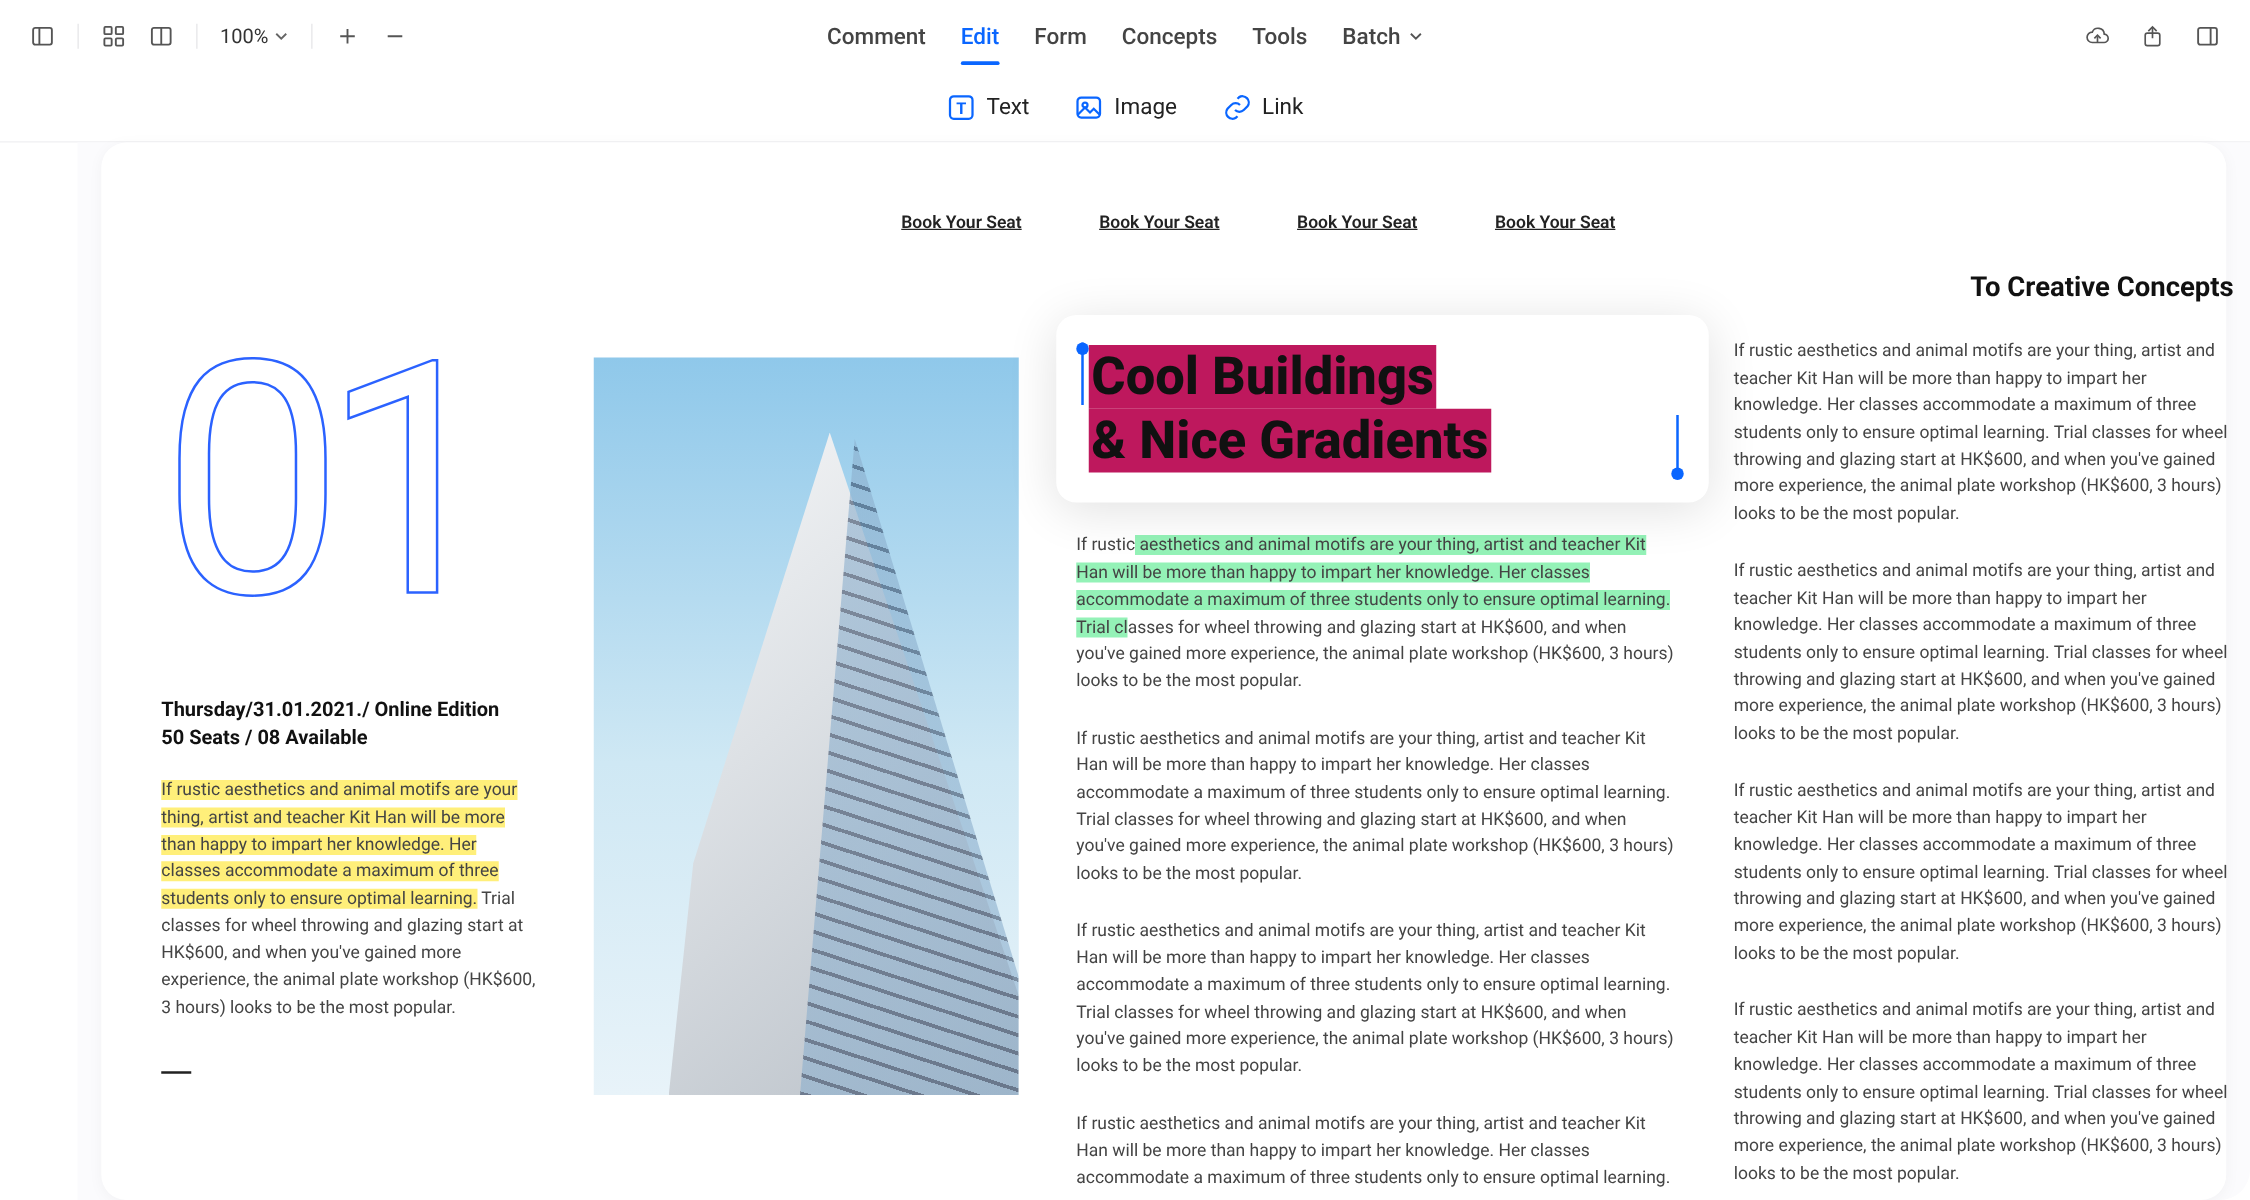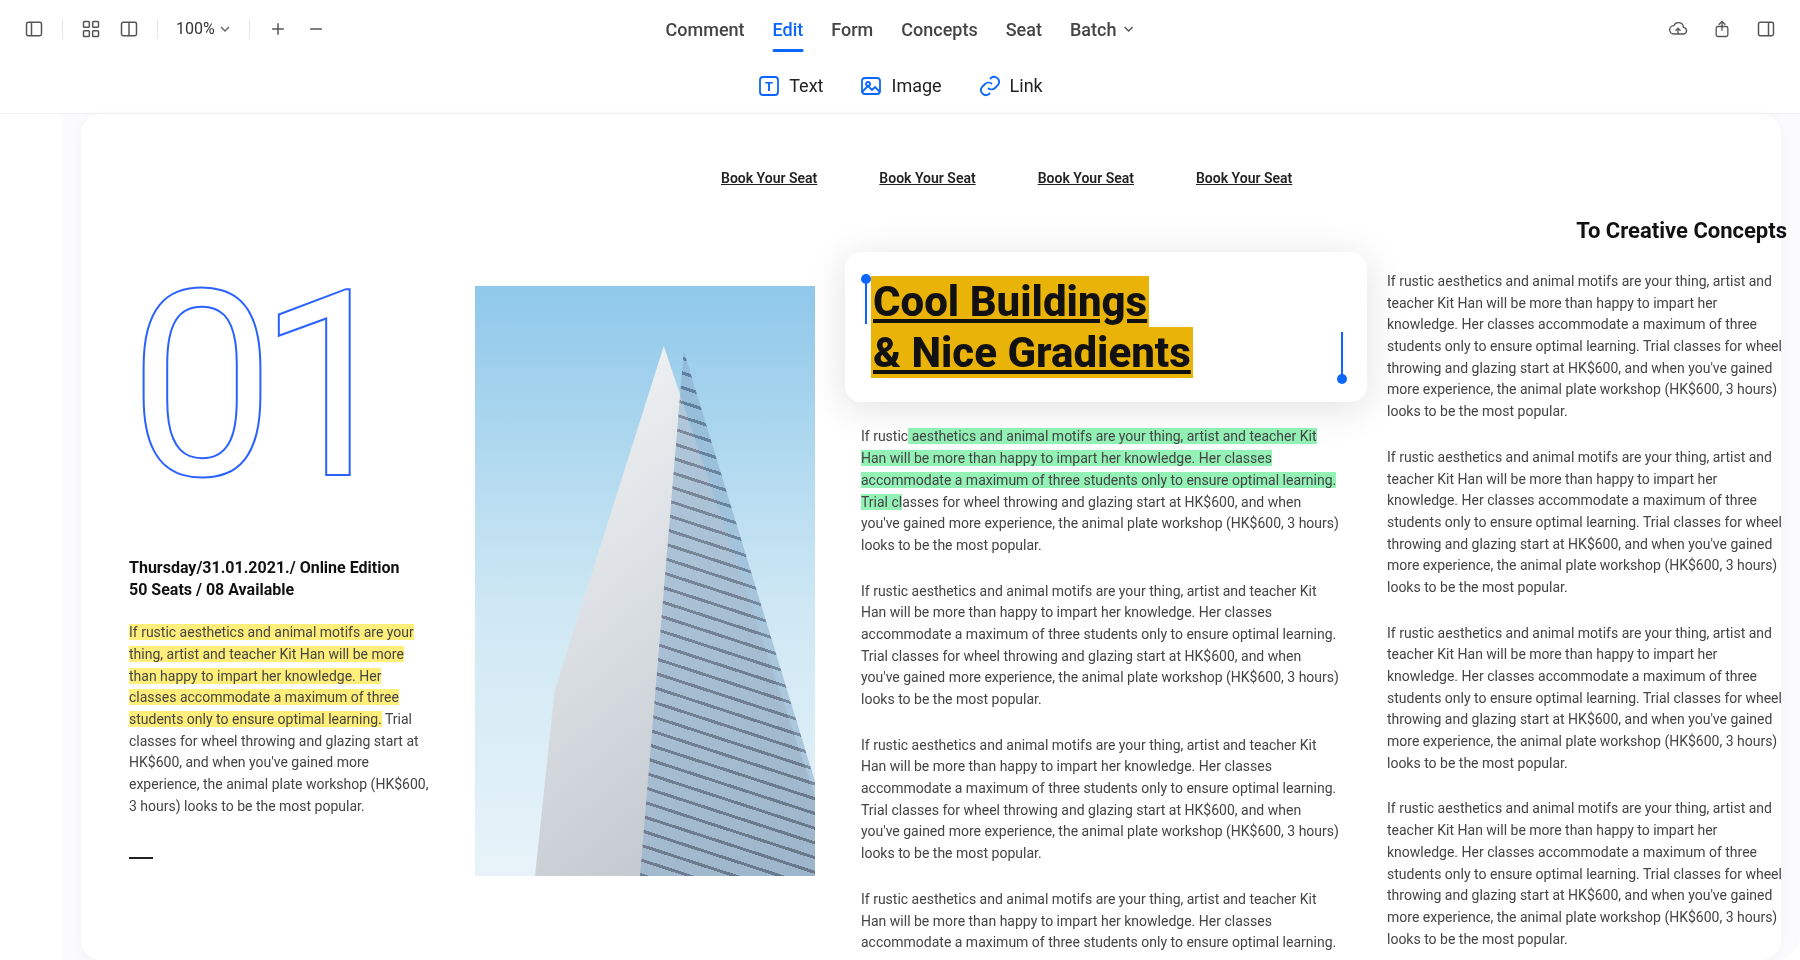--- a/index.html
+++ b/index.html
@@ -252,23 +252,22 @@
   margin-left: -16px;
   margin-right: -26px;
 }
 .title-box h1 {
   font-size: 42px;
   font-weight: 800;
   color: #111;
   line-height: 1.22;
 }
 .sel-bg {
-  background: #eab308;
+  background: #be185d;
   padding: 1px 2px;
-  text-decoration: underline;
 }
 .sel-handle {
   position: absolute;
   width: 10px;
   height: 10px;
   background: #0a66ff;
   border-radius: 50%;
 }
 .sel-handle.top { top: 22px; left: 16px; }
 .sel-handle.bot { bottom: 18px; right: 20px; }
@@ -350,21 +349,21 @@
           <line x1="5" y1="12" x2="19" y2="12"></line>
         </svg>
     </span>
   </div>
 
   <div class="tabs-center">
     <div class="tab">Comment</div>
     <div class="tab active">Edit</div>
     <div class="tab">Form</div>
     <div class="tab">Concepts</div>
-    <div class="tab">Seat</div>
+    <div class="tab">Tools</div>
     <div class="tab">
       <span>Batch</span>
       <svg width="12" height="12" viewBox="0 0 12 12" fill="none" stroke="#555" stroke-width="1.5">
           <polyline points="2 4 6 8 10 4"></polyline>
         </svg>
     </div>
   </div>
 
   <div class="tb-right">
     <span class="tb-icon">

